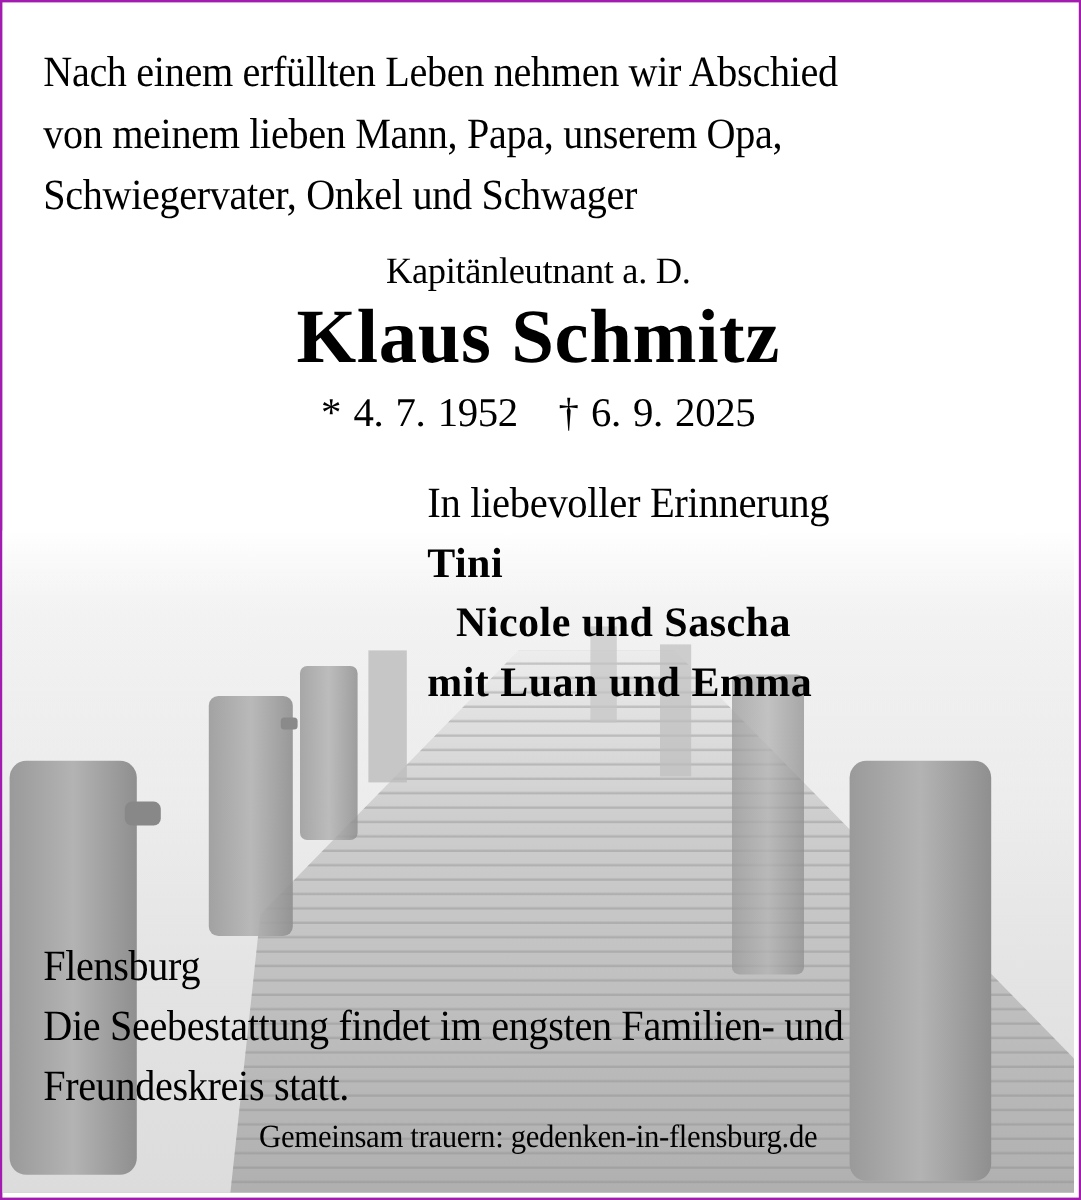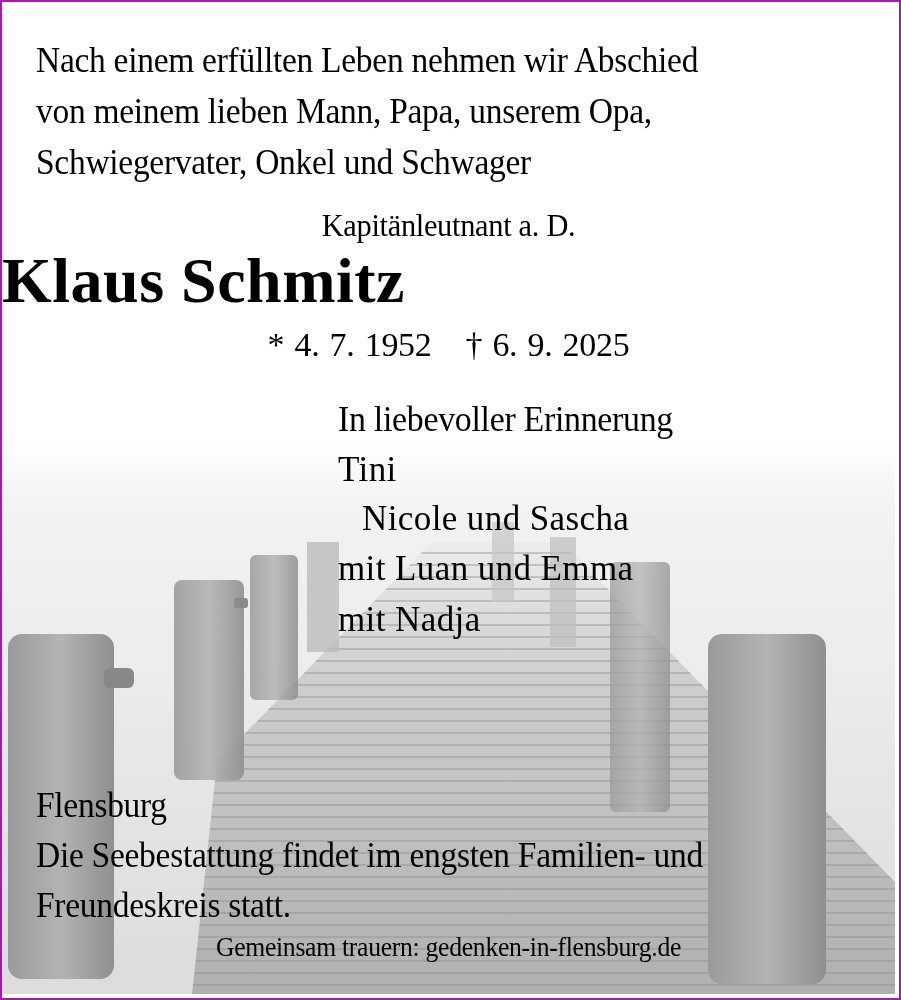--- a/index.html
+++ b/index.html
@@ -14,26 +14,26 @@
   .scene .fog {
     position:absolute; left:0; right:0; top:440px; bottom:0;
     background:linear-gradient(to bottom, #ffffff 0%, #f1f1f1 12%, #e2e2e2 40%, #cfcfcf 70%, #c4c4c4 100%);
   }
   .scene .deck {
     position:absolute; left:0; top:0; width:893px; height:992px;
   }
   .text { position:absolute; white-space:nowrap; letter-spacing:-0.3px; }
   .intro { left:34px; top:33px; font-size:36px; line-height:51px; transform:scaleX(0.93); transform-origin:left top; }
   .rank { left:0; width:893px; top:206px; text-align:center; font-size:31px; transform:scaleX(0.98); }
-  .name { left:0; width:893px; top:242px; font-size:64px; font-weight:bold; letter-spacing:0.5px; }
+  .name { left:0; width:893px; top:242px; text-align:center; font-size:64px; font-weight:bold; letter-spacing:0.5px; }
   .dates { left:0; width:893px; top:324px; text-align:center; font-size:34px; word-spacing:2px; }
   .dates .gap { display:inline-block; width:34px; }
-  .mourners { left:336px; top:392px; }
+  .mourners { left:354px; top:392px; }
   .mourners .lead { font-size:36px; line-height:50px; transform:scaleX(0.94); transform-origin:left top; }
-  .mourners .row { font-size:35px; font-weight:normal; line-height:51px; letter-spacing:0.4px; }
+  .mourners .row { font-size:35px; font-weight:bold; line-height:51px; letter-spacing:0.4px; }
   .mourners .row.tight { line-height:48px;margin-left:24px; }
   .closing { left:34px; top:778px; font-size:36px; line-height:50px; transform:scaleX(0.93); transform-origin:left top; }
   .footer { left:0; width:893px; top:930px; text-align:center; font-size:27px; transform:scaleX(0.95); }
 </style>
 </head>
 <body>
 
 <div class="card">
 
   <div class="scene">
@@ -90,21 +90,20 @@
   <div class="text name">Klaus Schmitz</div>
   <div class="text dates">
     <span>* 4. 7. 1952</span><span class="gap"></span><span>† 6. 9. 2025</span>
   </div>
 
   <div class="text mourners">
     <div class="lead">In liebevoller Erinnerung</div>
     <div class="row">Tini</div>
     <div class="row tight">Nicole und Sascha</div>
     <div class="row">mit Luan und Emma</div>
-    <div class="row">mit Nadja</div>
   </div>
 
   <div class="text closing">
     <div>Flensburg</div>
     <div>Die Seebestattung findet im engsten Familien- und</div>
     <div>Freundeskreis statt.</div>
   </div>
 
   <div class="text footer">Gemeinsam trauern: gedenken-in-flensburg.de</div>
 </div>

